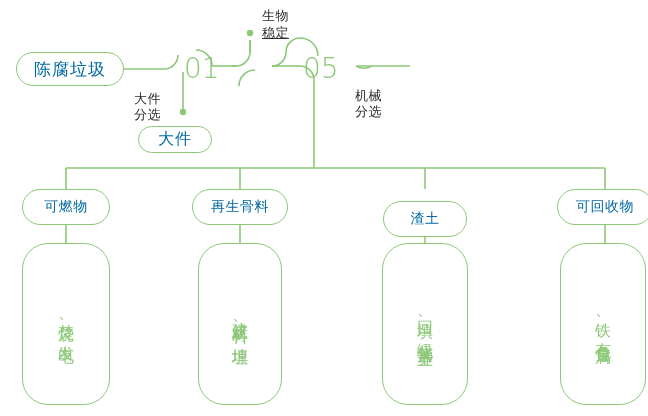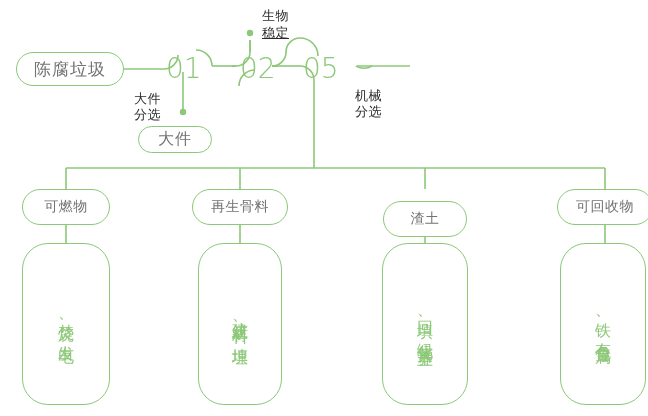--- a/index.html
+++ b/index.html
@@ -26,21 +26,21 @@
     pointer-events: none;
   }
 
   
   .pill {
     position: absolute;
     box-sizing: border-box;
     border: 1.6px solid #8CC878;
     border-radius: 999px;
     background: #ffffff;
-    color: #737373;
+    color: #0369a1;
     display: flex;
     align-items: center;
     justify-content: center;
     letter-spacing: 1px;
     white-space: nowrap;
   }
   .pill-root {
     left: 16px;
     top: 52px;
     width: 108px;
@@ -155,22 +155,21 @@
 
       <path d="M66 214 L66 243"></path>
       <path d="M240 214 L240 243"></path>
       <path d="M425 214 L425 243"></path>
       <path d="M605 214 L605 243"></path>
     </g>
   </svg>
 
   <div class="pill pill-root">陈腐垃圾</div>
 
-  <div class="stage-num" style="left:166px;">01</div>
-  <div class="stage-num" style="left:240px;">02</div>
+  <div class="stage-num" style="left:184px;">01</div>
   <div class="stage-num" style="left:303px;">05</div>
 
   <div class="ann" style="left:134px; top:91px;">大件</div>
   <div class="ann" style="left:134px; top:107px;">分选</div>
 
   <div class="ann" style="left:262px; top:8px;">生物</div>
   <div class="ann" style="left:262px; top:25px;text-decoration:underline;">稳定</div>
 
   <div class="ann" style="left:355px; top:88px;">机械</div>
   <div class="ann" style="left:355px; top:104px;">分选</div>

